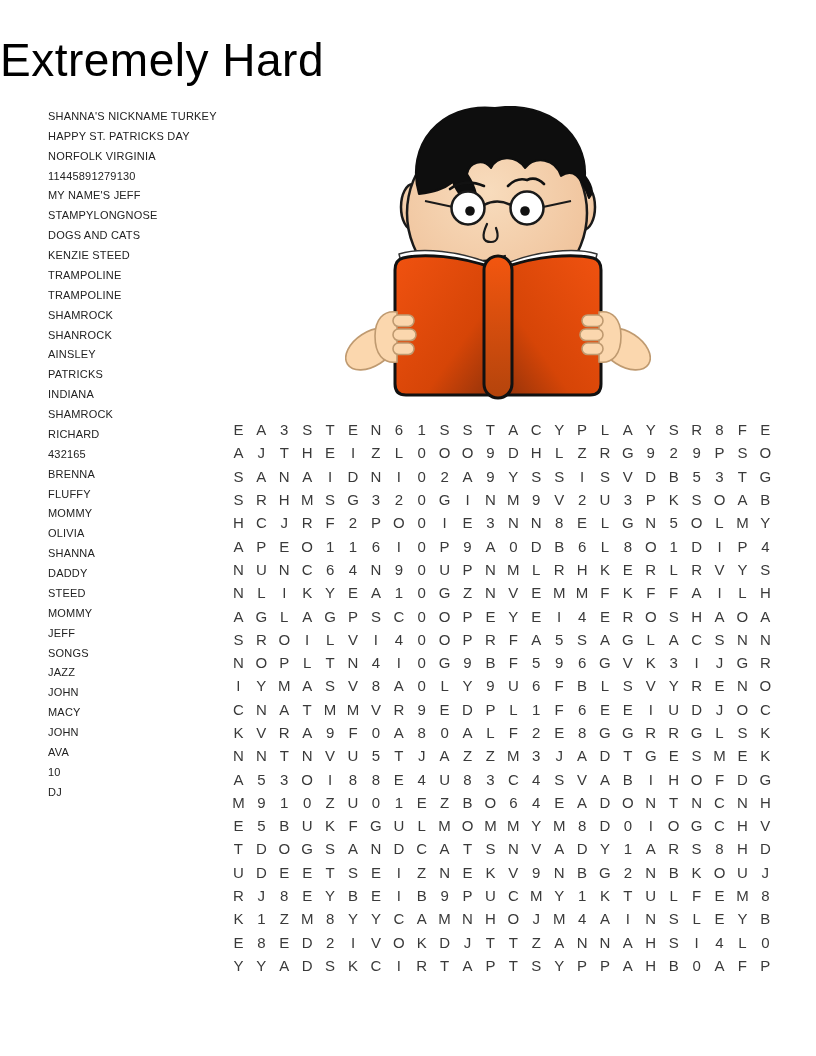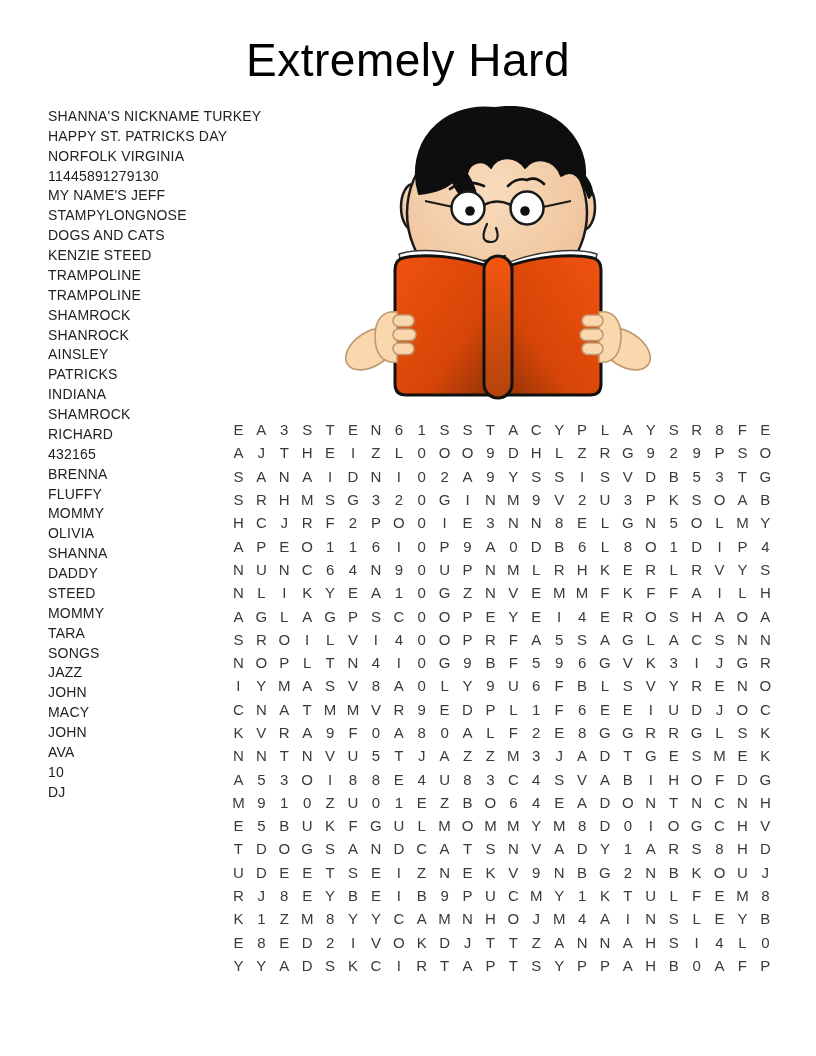--- a/index.html
+++ b/index.html
@@ -7,33 +7,33 @@
     width:816px; height:1056px;
     background:#ffffff;
     position:relative;
     font-family:"Liberation Sans", sans-serif;
     overflow:hidden;
   }
   .title {
     position:absolute;
     top:33px; left:0; width:816px;
     margin:0;
-    text-align:center;
+    text-align:left;
     font-size:46px;
     font-weight:400;
     letter-spacing:0.5px;
     color:#000;
     line-height:1.2;
   }
   .word-list {
     position:absolute;
     left:48px; top:106px;
     margin:0; padding:0;
     list-style:none;
-    font-size:14px;
+    font-size:11px;
     color:#222;
   }
   .word-list li {
     height:19.88px;
     display:flex;
     align-items:center;
     white-space:nowrap;
     letter-spacing:0.2px;
   }
   .illustration {
@@ -83,21 +83,21 @@
       <li>RICHARD</li>
       <li>432165</li>
       <li>BRENNA</li>
       <li>FLUFFY</li>
       <li>MOMMY</li>
       <li>OLIVIA</li>
       <li>SHANNA</li>
       <li>DADDY</li>
       <li>STEED</li>
       <li>MOMMY</li>
-      <li>TARA</li>
+      <li>JEFF</li>
       <li>SONGS</li>
       <li>JAZZ</li>
       <li>JOHN</li>
       <li>MACY</li>
       <li>JOHN</li>
       <li>AVA</li>
       <li>10</li>
       <li>DJ</li>
     </ul>
 

